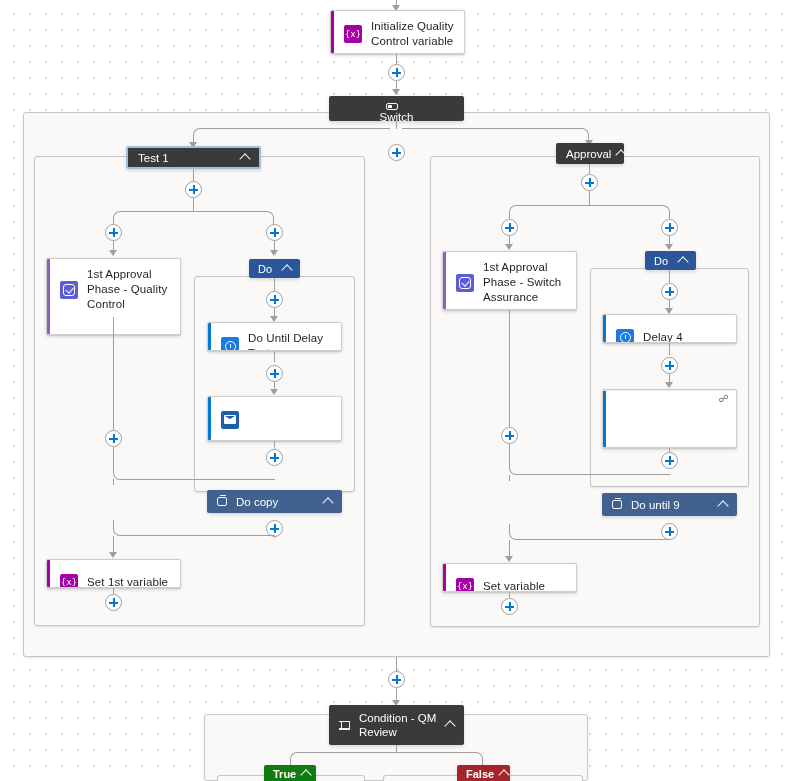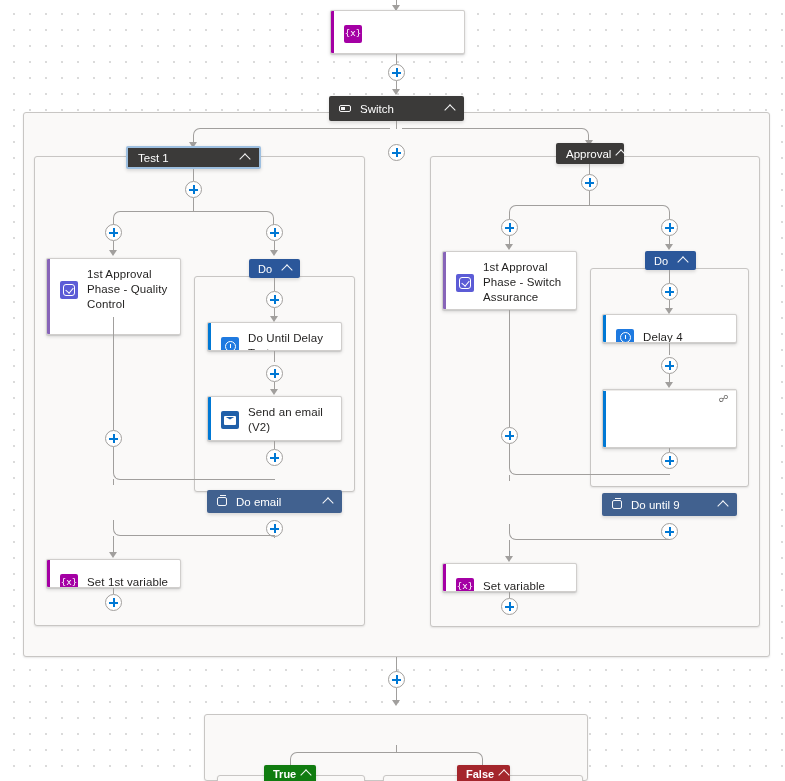--- a/index.html
+++ b/index.html
@@ -203,31 +203,32 @@
 
 <div id="canvas">
 
   <div class="edge edge-v" style="left:396px;top:0px;width:1px;height:7px;"></div>
   <div class="arrow" style="left:392px;top:5px;"></div>
 
   <div class="card" style="left:330px;top:10px;width:135px;height:44px;">
     <div class="accent" style="background:#a400a4;"></div>
     <div class="card-body">
       <div class="ico ico-var">{x}</div>
+      <div class="ttl">Initialize Quality Control variable</div>
     </div>
   </div>
 
   <div class="edge edge-v" style="left:396px;top:54px;height:11px;"></div>
   <div class="plus" style="left:388px;top:64px;"></div>
   <div class="edge edge-v" style="left:396px;top:81px;height:10px;"></div>
   <div class="arrow" style="left:392px;top:89px;"></div>
 
   <div class="scope-box" style="left:23px;top:112px;width:747px;height:545px;"></div>
 
-  <div class="hdr dark" style="left:329px;top:96px;width:135px;height:25px;">
+  <div class="hdr dark" style="left:329px;top:96px;width:135px;height:25px;flex-direction:column;">
     <span class="hico">
         <span class="sw-ico"></span>
       </span>
     <span class="hlabel">Switch</span>
     <span class="chev"><span class="chev-up"></span></span>
   </div>
 
   <div class="edge edge-v" style="left:396px;top:121px;height:8px;"></div>
   <div class="corner c-tl" style="left:193px;top:128px;width:197px;height:16px;"></div>
   <div class="corner c-tr" style="left:402px;top:128px;width:187px;height:16px;"></div>
@@ -292,33 +293,32 @@
   <div class="plus" style="left:266px;top:365px;"></div>
   <div class="edge edge-v" style="left:274px;top:382px;height:10px;"></div>
   <div class="arrow" style="left:270px;top:389px;"></div>
 
   <div class="card" style="left:207px;top:396px;width:135px;height:45px;">
     <div class="accent" style="background:#0078d4;"></div>
     <div class="card-body">
       <div class="ico ico-mail">
           <span class="mail-glyph"></span>
         </div>
-      <div class="ttl">Send an email (V2)</div>
     </div>
 
   </div>
 
   <div class="edge edge-v" style="left:274px;top:441px;height:8px;"></div>
   <div class="plus" style="left:266px;top:449px;"></div>
 
   <div class="hdr slate" style="left:207px;top:490px;width:135px;height:23px;">
     <span class="hico">
         <span class="loop-ico"></span>
       </span>
-    <span class="hlabel">Do email</span>
+    <span class="hlabel">Do copy</span>
     <span class="chev"><span class="chev-up"></span></span>
   </div>
   <div class="plus" style="left:266px;top:520px;"></div>
 
   <div class="edge edge-v" style="left:113px;top:317px;height:113px;"></div>
   <div class="plus" style="left:105px;top:430px;"></div>
   <div class="edge edge-v" style="left:113px;top:447px;height:18px;"></div>
   <div class="corner c-bl" style="left:113px;top:464px;width:162px;height:16px;"></div>
   <div class="edge edge-v" style="left:274px;top:537px;height:1px;"></div>
 
@@ -432,20 +432,29 @@
   <div class="edge edge-v" style="left:509px;top:592px;height:6px;"></div>
   <div class="plus" style="left:501px;top:598px;"></div>
 
   <div class="edge edge-v" style="left:396px;top:657px;height:15px;"></div>
   <div class="plus" style="left:388px;top:671px;"></div>
   <div class="edge edge-v" style="left:396px;top:688px;height:14px;"></div>
   <div class="arrow" style="left:392px;top:700px;"></div>
 
   <div class="scope-box" style="left:204px;top:714px;width:384px;height:67px;"></div>
 
+  <div class="hdr dark" style="left:329px;top:705px;width:135px;height:40px;">
+    <span class="hico">
+        <span class="cond-ico">
+          <span class="cond-bars"></span>
+        </span>
+      </span>
+    <span class="hlabel">Condition - QM Review</span>
+    <span class="chev"><span class="chev-up"></span></span>
+  </div>
 
   <div class="edge edge-v" style="left:396px;top:745px;height:8px;"></div>
   <div class="corner c-tl" style="left:290px;top:752px;width:107px;height:14px;"></div>
   <div class="corner c-tr" style="left:396px;top:752px;width:87px;height:14px;"></div>
 
   <div class="scope-box" style="left:217px;top:775px;width:148px;height:40px;"></div>
   <div class="hdr green" style="left:264px;top:765px;width:52px;height:18px;">
     <span class="hlabel">True</span>
     <span class="chev"><span class="chev-up"></span></span>
   </div>

